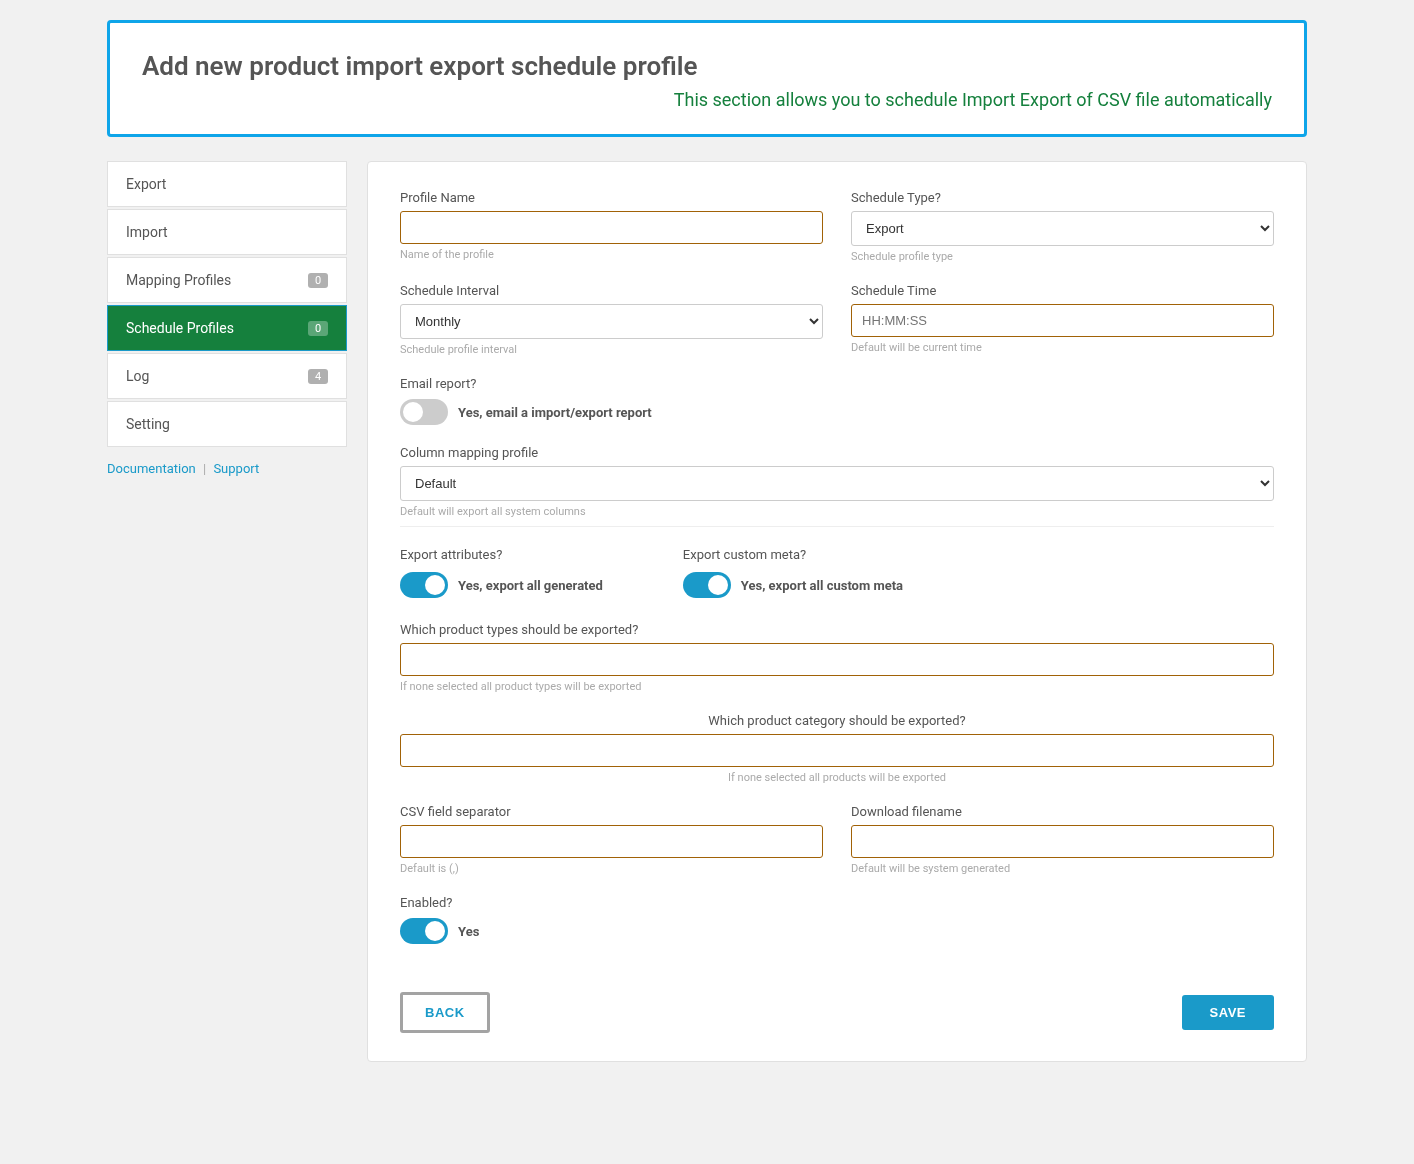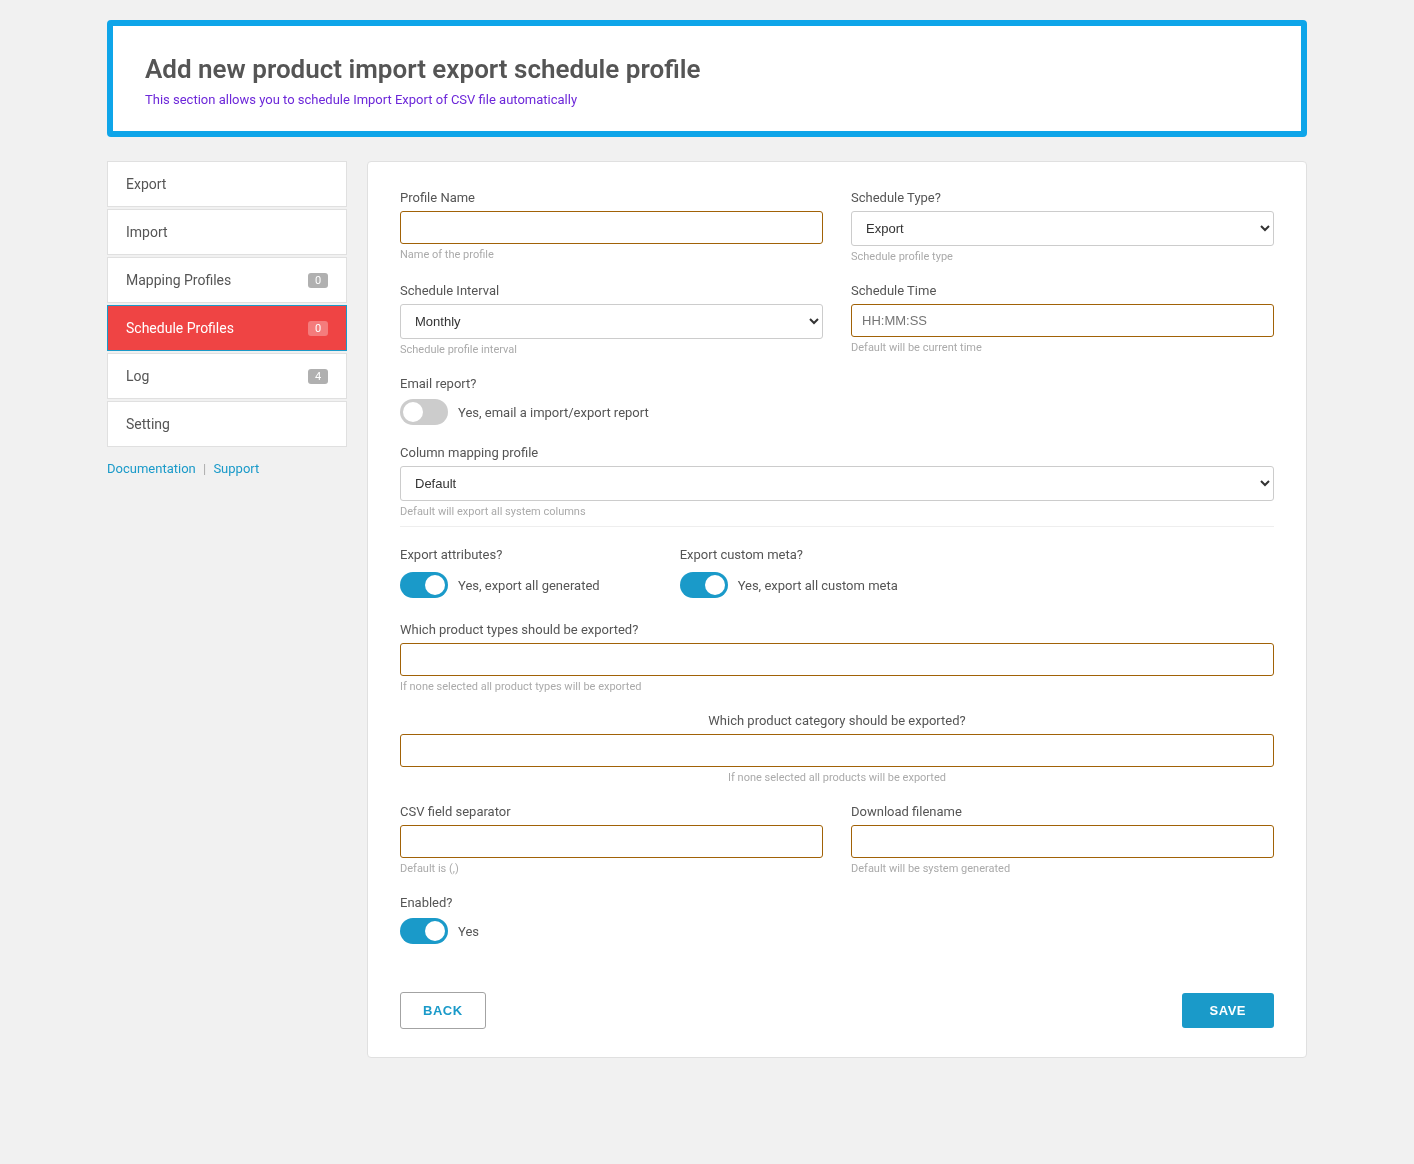--- a/index.html
+++ b/index.html
@@ -8,34 +8,35 @@
       background: #f1f1f1;
       min-height: 1164px;
       padding: 20px;
     }
     .page-wrapper {
       max-width: 1200px;
       margin: 0 auto;
     }
     .header-card {
       background: #fff;
-      border: 6px solid #0ea5e9;
+      border: 3px solid #0ea5e9;
       border-radius: 4px;
       padding: 28px 32px 24px;
       margin-bottom: 24px;
     }
     .header-title {
       font-size: 26px;
       font-weight: 600;
       color: #555;
       margin-bottom: 8px;
     }
     .header-subtitle {
-      font-size: 13px;
-      color: #6d28d9;
+      font-size: 18px;
+      color: #15803d;
+      text-align: right;
     }
     .main-layout {
       display: flex;
       gap: 20px;
       align-items: flex-start;
     }
     
     .sidebar {
       width: 240px;
       flex-shrink: 0;
@@ -46,21 +47,21 @@
       padding: 14px 18px;
       cursor: pointer;
       display: flex;
       align-items: center;
       justify-content: space-between;
       margin-bottom: 2px;
       font-size: 14px;
       color: #555;
     }
     .sidebar-item.active {
-      background: #ef4444;
+      background: #15803d;
       color: #fff;
       border-color: #1a9ac9;
       gap: 24px;
     }
     .sidebar-badge {
       background: #b0b0b0;
       color: #fff;
       border-radius: 3px;
       font-size: 11px;
       padding: 1px 6px;
@@ -180,39 +181,40 @@
     }
     .toggle-switch input:checked + .toggle-slider:before {
       transform: translateX(22px);
     }
     .toggle-switch.off .toggle-slider {
       background: #ccc;
     }
     .toggle-label {
       font-size: 13px;
       color: #555;
+      font-weight: bold;
     }
     .email-section {
       margin-bottom: 20px;
     }
     .email-label-row {
       font-size: 13px;
       color: #555;
       margin-bottom: 8px;
     }
     
     .form-footer {
       display: flex;
       justify-content: space-between;
       align-items: center;
       margin-top: 32px;
       padding-top: 16px;
     }
     .btn-back {
-      border: 1px solid #a3a3a3;
+      border: 3px solid #a3a3a3;
       color: #1a9ac9;
       background: #fff;
       padding: 10px 22px;
       font-size: 13px;
       font-weight: 600;
       border-radius: 3px;
       cursor: pointer;
       letter-spacing: 0.5px;
     }
     .btn-save {

